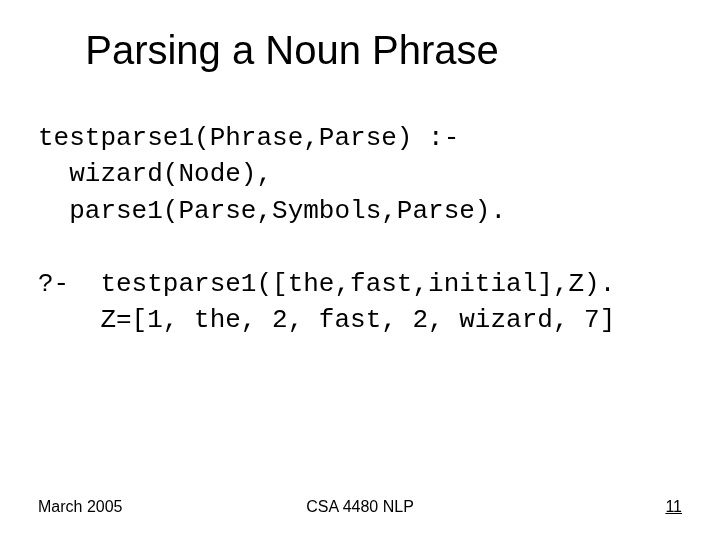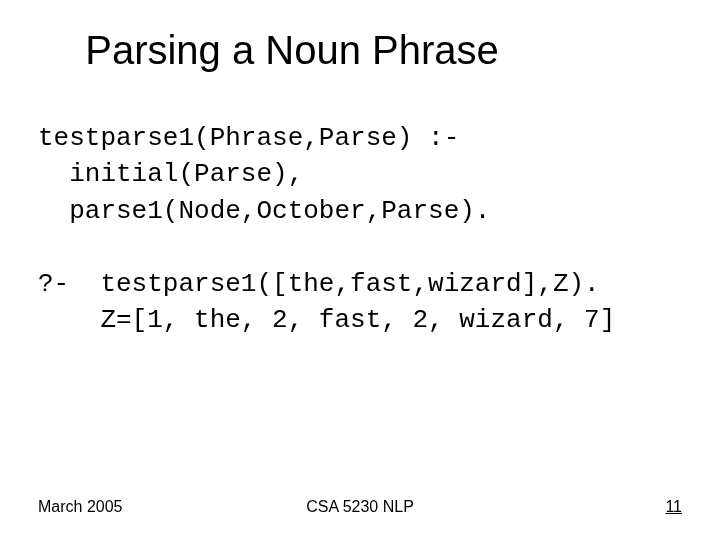--- a/index.html
+++ b/index.html
@@ -66,25 +66,25 @@
   }
 </style>
 </head>
 <body>
 
 <div class="slide">
 
   <div class="title">Parsing a Noun Phrase</div>
 
   <div class="body"><span>testparse1(Phrase,Parse) :-</span>
-<span>  initial(Parse),</span>
-<span>  parse1(Node,October,Parse).</span>
+<span>  wizard(Node),</span>
+<span>  parse1(Parse,Symbols,Parse).</span>
 <span></span>
-<span>?-  testparse1([the,fast,wizard],Z).</span>
+<span>?-  testparse1([the,fast,initial],Z).</span>
 <span>    Z=[1, the, 2, fast, 2, wizard, 7]</span></div>
 
   <div class="footer">
     <div class="footer-left">March 2005</div>
-    <div class="footer-center">CSA 5230 NLP</div>
+    <div class="footer-center">CSA 4480 NLP</div>
     <div class="footer-right">11</div>
   </div>
 
 </div>
 
 </body></html>

